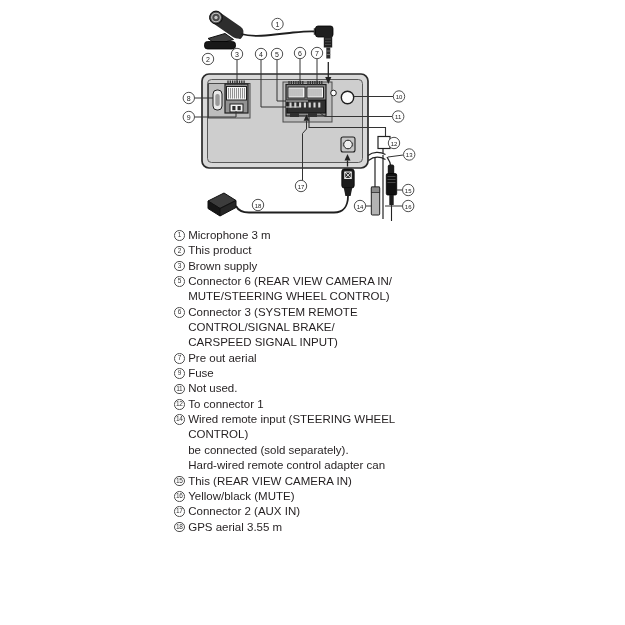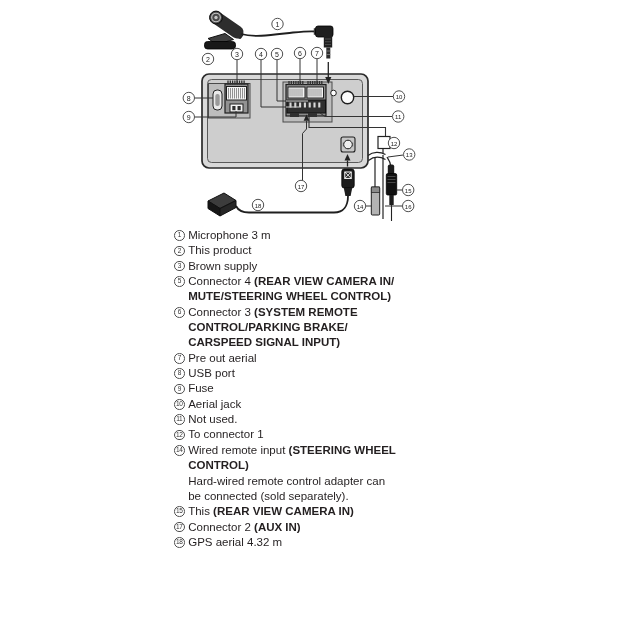--- a/index.html
+++ b/index.html
@@ -7,21 +7,21 @@
   .page{position:relative;width:625px;height:625px;overflow:hidden;background:#fff;}
   svg.diagram{position:absolute;left:175px;top:5px;width:250px;height:220px;}
   svg.diagram text{font-family:"Liberation Sans",sans-serif;}
   .legend{position:absolute;left:174px;top:228px;width:285px;color:#231f20;
           font-size:11.5px;line-height:15.35px;}
   .legend-item{display:flex;align-items:flex-start;justify-content:center;}
   .legend-item .num{flex:0 0 auto;width:10.6px;height:10.6px;box-sizing:border-box;
           border:1px solid #4f4f4f;border-radius:50%;font-size:6.5px;line-height:8.8px;
           letter-spacing:-0.3px;text-align:center;color:#333;margin-top:2.2px;margin-right:3.6px;}
   .legend-item .txt{flex:1 1 auto;}
-  .legend-item .b{font-weight:bold;}
+  .legend-item .b{font-weight:normal;}
 </style>
 </head>
 <body>
 
 <div class="page">
 
   <svg class="diagram" viewBox="0 0 250 220" xmlns="http://www.w3.org/2000/svg">
 
     <g>
       <rect x="27" y="69" width="166" height="94" rx="7" fill="#d9d9d9" stroke="#2b2b2b" stroke-width="1.7"></rect>
@@ -242,89 +242,83 @@
       </div>
       <div class="legend-item">
         <span class="num">3</span>
         <div class="txt">
           <div class="line"><span>Brown supply</span></div>
         </div>
       </div>
       <div class="legend-item">
         <span class="num">5</span>
         <div class="txt">
-          <div class="line"><span>Connector 4 </span><span class="b">(REAR VIEW CAMERA IN/</span></div>
+          <div class="line"><span>Connector 6 </span><span class="b">(REAR VIEW CAMERA IN/</span></div>
           <div class="line"><span class="b">MUTE/STEERING WHEEL CONTROL)</span></div>
         </div>
       </div>
       <div class="legend-item">
         <span class="num">6</span>
         <div class="txt">
           <div class="line"><span>Connector 3 </span><span class="b">(SYSTEM REMOTE</span></div>
-          <div class="line"><span class="b">CONTROL/PARKING BRAKE/</span></div>
+          <div class="line"><span class="b">CONTROL/SIGNAL BRAKE/</span></div>
           <div class="line"><span class="b">CARSPEED SIGNAL INPUT)</span></div>
         </div>
       </div>
       <div class="legend-item">
         <span class="num">7</span>
         <div class="txt">
           <div class="line"><span>Pre out aerial</span></div>
         </div>
       </div>
       <div class="legend-item">
-        <span class="num">8</span>
-        <div class="txt">
-          <div class="line"><span>USB port</span></div>
-        </div>
-      </div>
-      <div class="legend-item">
         <span class="num">9</span>
         <div class="txt">
           <div class="line"><span>Fuse</span></div>
-        </div>
-      </div>
-      <div class="legend-item">
-        <span class="num">10</span>
-        <div class="txt">
-          <div class="line"><span>Aerial jack</span></div>
         </div>
       </div>
       <div class="legend-item">
         <span class="num">11</span>
         <div class="txt">
           <div class="line"><span>Not used.</span></div>
         </div>
       </div>
       <div class="legend-item">
         <span class="num">12</span>
         <div class="txt">
           <div class="line"><span>To connector 1</span></div>
         </div>
       </div>
       <div class="legend-item">
         <span class="num">14</span>
         <div class="txt">
           <div class="line"><span>Wired remote input </span><span class="b">(STEERING WHEEL</span></div>
           <div class="line"><span class="b">CONTROL)</span></div>
+          <div class="line"><span>be connected (sold separately).</span></div>
           <div class="line"><span>Hard-wired remote control adapter can</span></div>
-          <div class="line"><span>be connected (sold separately).</span></div>
         </div>
       </div>
       <div class="legend-item">
         <span class="num">15</span>
         <div class="txt">
           <div class="line"><span>This </span><span class="b">(REAR VIEW CAMERA IN)</span></div>
         </div>
       </div>
       <div class="legend-item">
+        <span class="num">16</span>
+        <div class="txt">
+          <div class="line"><span>Yellow/black </span><span class="b">(MUTE)</span></div>
+        </div>
+      </div>
+      <div class="legend-item">
         <span class="num">17</span>
         <div class="txt">
           <div class="line"><span>Connector 2 </span><span class="b">(AUX IN)</span></div>
         </div>
       </div>
       <div class="legend-item">
         <span class="num">18</span>
         <div class="txt">
-          <div class="line"><span>GPS aerial 4.32 m</span></div>
+          <div class="line"><span>GPS aerial 3.55 m</span></div>
         </div>
       </div>
     </div>
 </div>
 
 </body></html>

